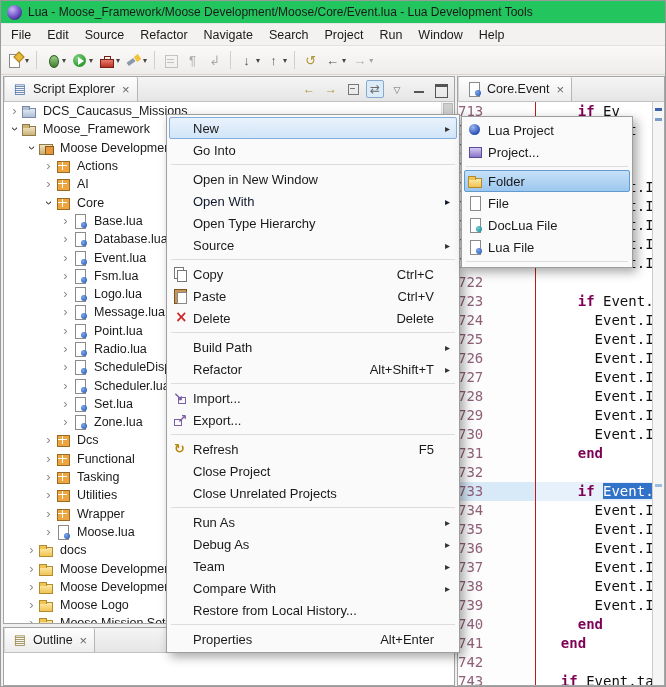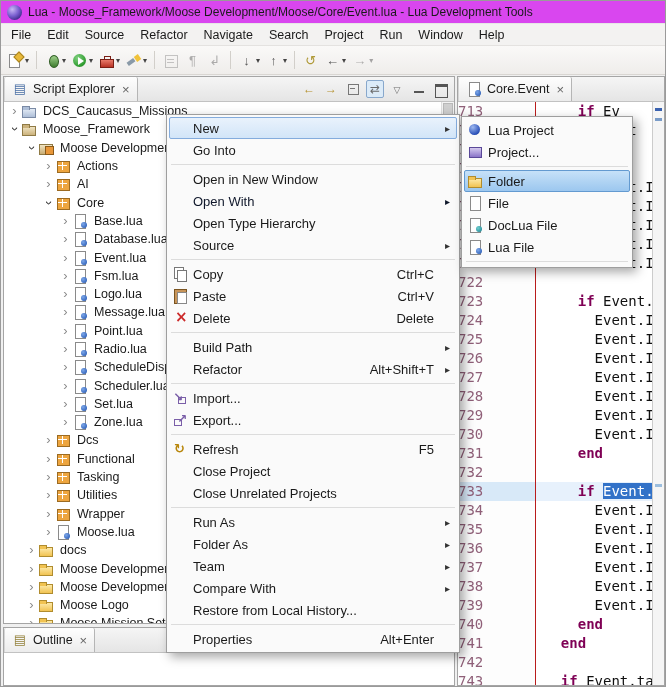--- a/index.html
+++ b/index.html
@@ -5,21 +5,21 @@
   * { box-sizing: border-box; margin: 0; padding: 0; }
   html,body { background:#ffffff; }
   body { font-family:"Liberation Sans","DejaVu Sans",sans-serif; }
 
   .app { position:relative; width:666px; height:687px; overflow:hidden;
          background:#f0f0f0; color:#1a1a1a; font-size:12.5px;
          border:1px solid #9a9a9a; }
 
   
   .titlebar { height:23px; display:flex; align-items:center; gap:6px;
-              padding:0 6px; background:#d946ef; border-bottom:1px solid #e6e6e6;
+              padding:0 6px; background:#22c55e; border-bottom:1px solid #e6e6e6;
               font-size:12px; }
   .app-logo { width:15px; height:15px; border-radius:50%;
               background:radial-gradient(circle at 35% 30%, #c9b8f5 0%, #7a5fd0 45%, #33217e 85%); }
 
   
   .menubar { height:22px; display:flex; align-items:center; background:#f3f2f1;
              border-bottom:1px solid #e4e2e0; padding-left:2px; }
   .mb-item { padding:3px 8px; }
 
   
@@ -604,21 +604,21 @@
       </div>
       <div class="cm-sep"></div>
       <div class="cm-item">
         <span class="cm-icon"></span>
         <span class="cm-label">Run As</span>
         <span class="cm-space"></span>
         <span class="cm-arrow">▸</span>
       </div>
       <div class="cm-item">
         <span class="cm-icon"></span>
-        <span class="cm-label">Folder As</span>
+        <span class="cm-label">Debug As</span>
         <span class="cm-space"></span>
         <span class="cm-arrow">▸</span>
       </div>
       <div class="cm-item">
         <span class="cm-icon"></span>
         <span class="cm-label">Team</span>
         <span class="cm-space"></span>
         <span class="cm-arrow">▸</span>
       </div>
       <div class="cm-item">

